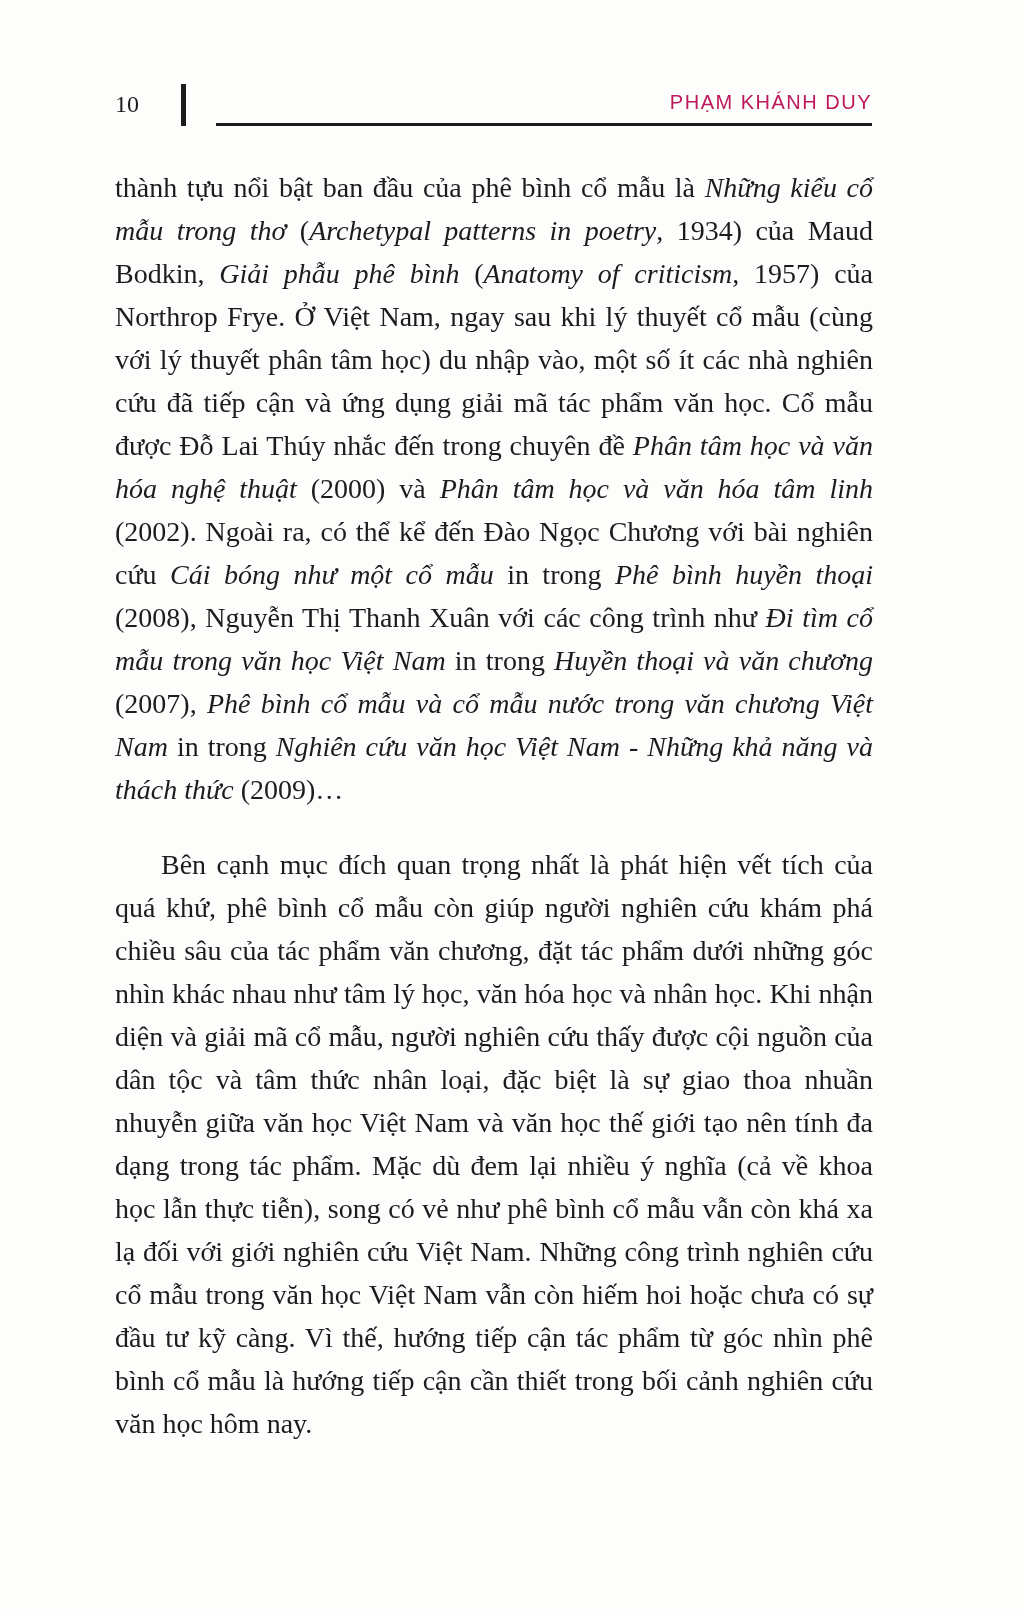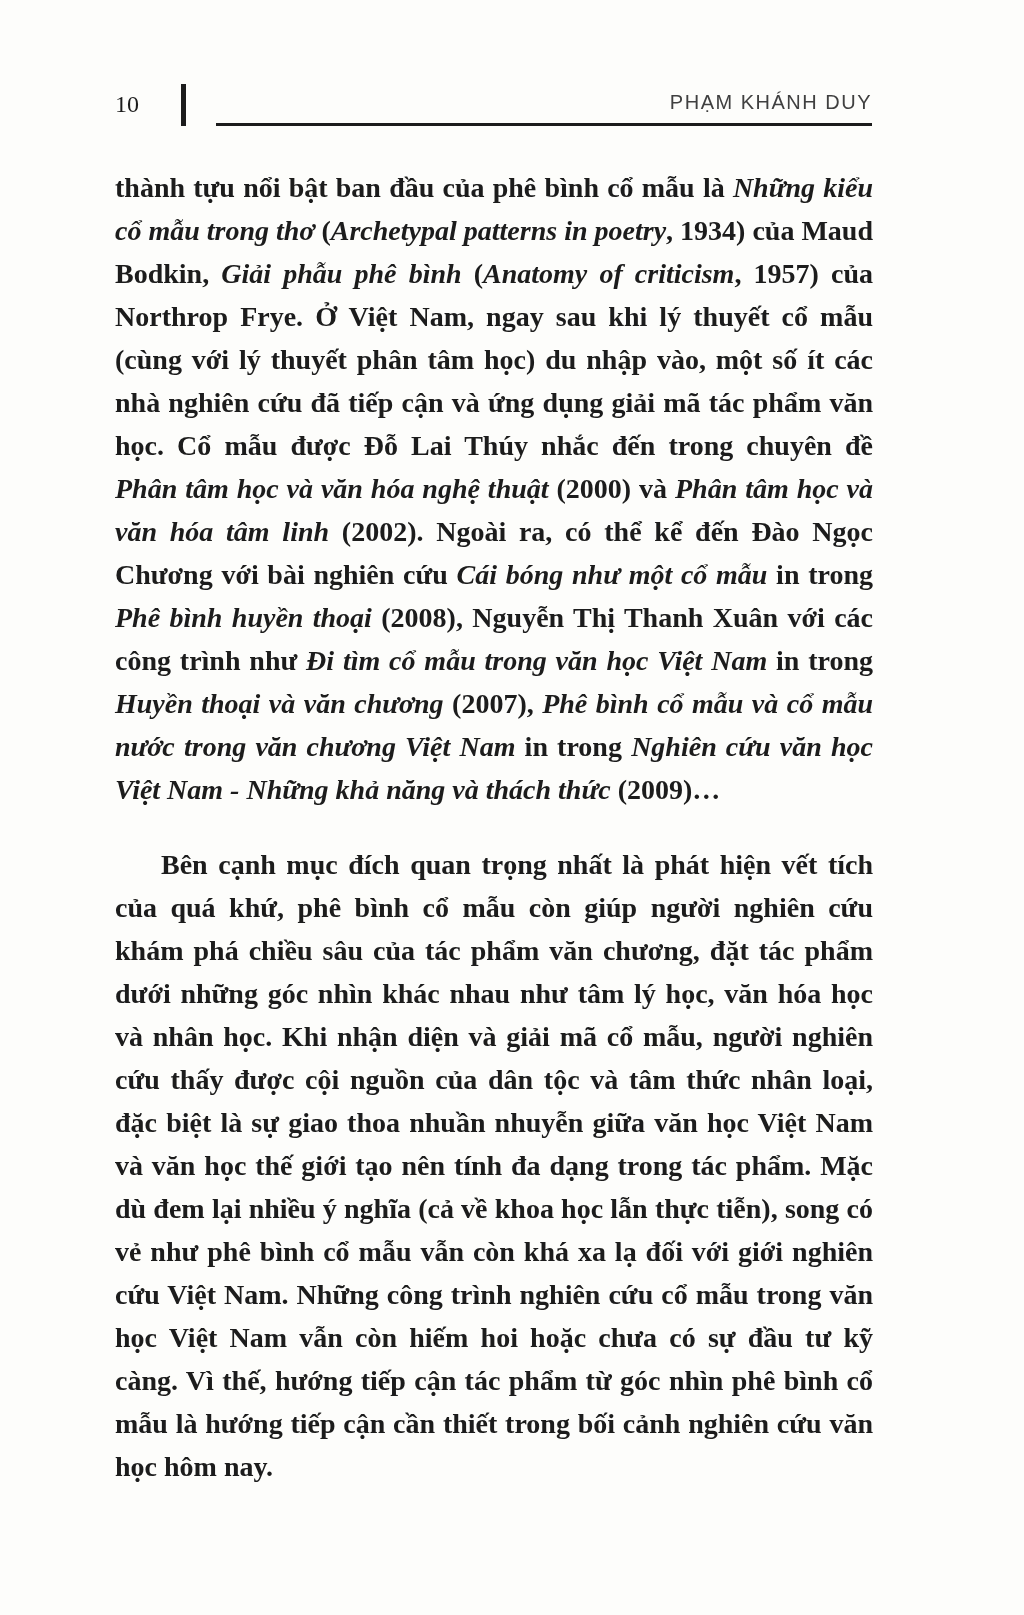--- a/index.html
+++ b/index.html
@@ -42,35 +42,34 @@
     margin-left: 30px;
     border-bottom: 3px solid #1c1c1c;
     text-align: right;
     padding-bottom: 9px;
   }
   .running-head {
     font-family: "Liberation Sans", sans-serif;
     font-size: 20px;
     font-weight: 500;
     letter-spacing: 1.5px;
-    color: #404040;
+    color: #be185d;
   }
   
   .page-body {
     position: absolute;
     top: 166px;
     left: 115px;
     width: 758px;
     font-size: 28px;
     line-height: 43px;
     text-align: justify;
   }
   .para {
     margin: 0;
-    font-weight: bold;
   }
   .para + .para {
     margin-top: 32px;
   }
   .para.indent {
     text-indent: 46px;
   }
   .it {
     font-style: italic;
   }

